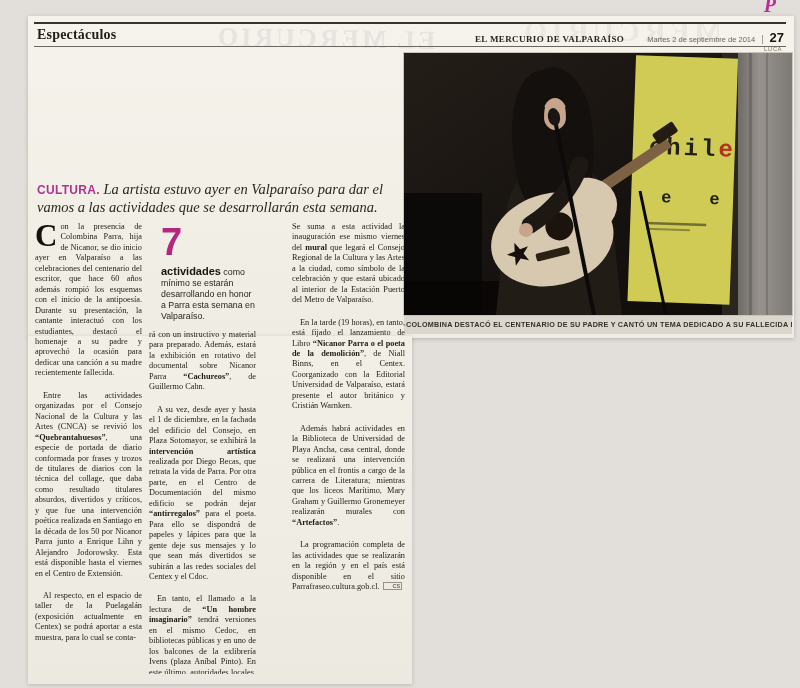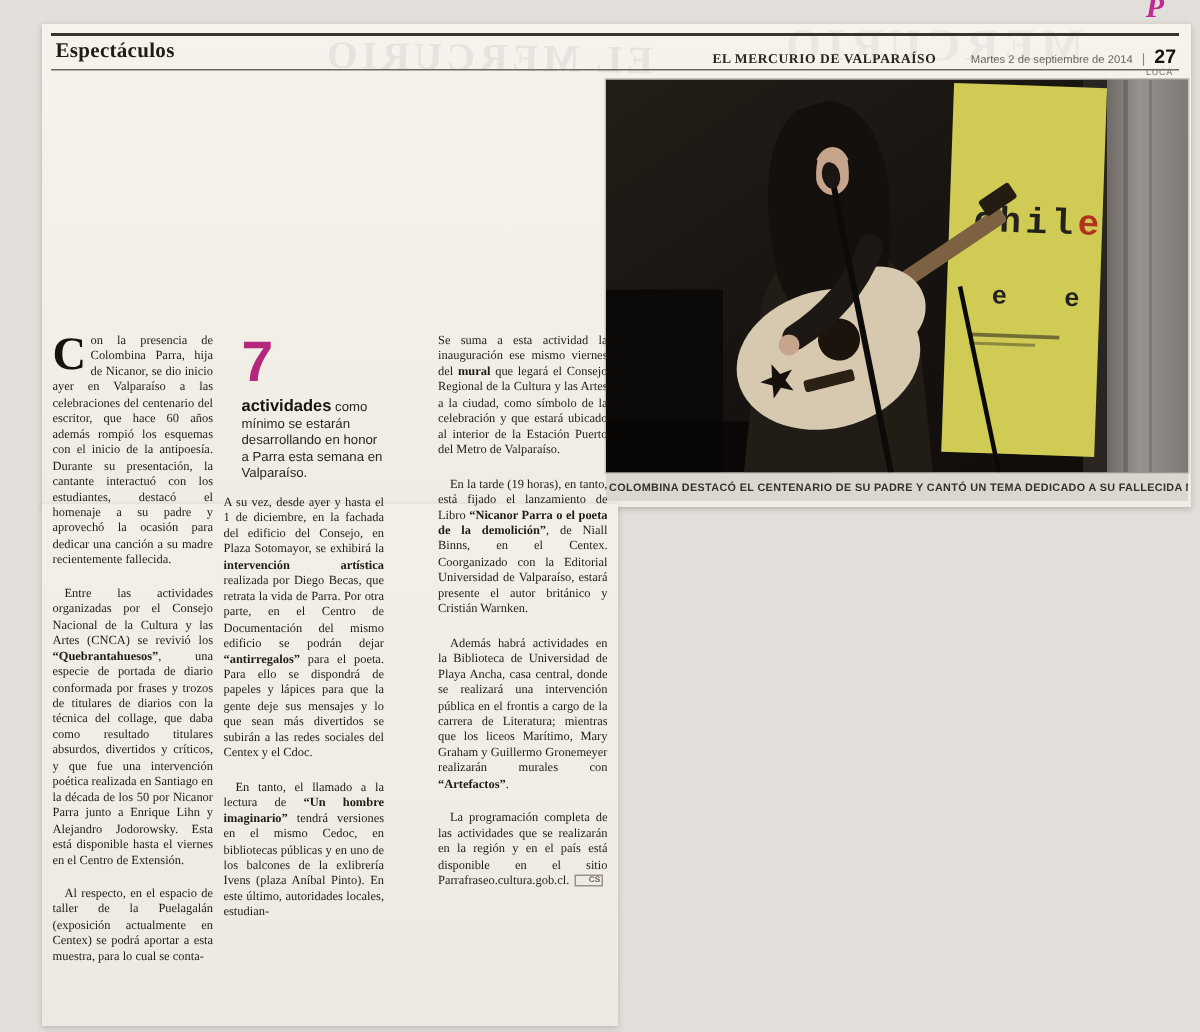--- a/index.html
+++ b/index.html
@@ -82,20 +82,21 @@
   <div class="section-label">Espectáculos</div>
   <div class="mast">
     <span class="name">EL MERCURIO DE VALPARAÍSO</span>
     <span class="date">Martes 2 de septiembre de 2014</span>
     <span class="sep">|</span>
     <span class="pagenum">27</span>
   </div>
   <div class="rule-mid"></div>
   <div class="corner-mark">P</div>
 
+  <div class="deck"><span class="kicker">CULTURA.</span><span> La artista estuvo ayer en Valparaíso para dar el vamos a las actividades que se desarrollarán esta semana.</span></div>
 
   <div class="credit">LUCA</div>
   <div class="photo">
     <svg width="388" height="262" viewBox="0 0 388 262">
       <defs>
         <linearGradient id="bgG" x1="0" y1="0" x2="1" y2="1">
           <stop offset="0" stop-color="#241e18"></stop>
             <stop offset=".5" stop-color="#171310"></stop>
             <stop offset="1" stop-color="#0e0b09"></stop>
         </linearGradient>
@@ -154,20 +155,21 @@
     <div class="col col1">
       <p class="dropcap">Con la presencia de Colombina Parra, hija de Nicanor, se dio inicio ayer en Valparaíso a las celebraciones del centenario del escritor, que hace 60 años además rompió los esquemas con el inicio de la antipoesía. Durante su presentación, la cantante interactuó con los estudiantes, destacó el homenaje a su padre y aprovechó la ocasión para dedicar una canción a su madre recientemente fallecida.</p>
       <p>Entre las actividades organizadas por el Consejo Nacional de la Cultura y las Artes (CNCA) se revivió los <span class="b">“Quebrantahuesos”</span>, una especie de portada de diario conformada por frases y trozos de titulares de diarios con la técnica del collage, que daba como resultado titulares absurdos, divertidos y críticos, y que fue una intervención poética realizada en Santiago en la década de los 50 por Nicanor Parra junto a Enrique Lihn y Alejandro Jodorowsky. Esta está disponible hasta el viernes en el Centro de Extensión.</p>
       <p>Al respecto, en el espacio de taller de la Puelagalán (exposición actualmente en Centex) se podrá aportar a esta muestra, para lo cual se conta-</p>
     </div>
     <div class="col col2">
       <div class="callout">
         <div class="callout-number">7</div>
         <p class="callout-text"><span class="lead">actividades</span><span> como mínimo se estarán desarrollando en honor a Parra esta semana en Valparaíso.</span></p>
       </div>
+      <p>rá con un instructivo y material para preparado. Además, estará la exhibición en rotativo del documental sobre Nicanor Parra <span class="b">“Cachureos”</span>, de Guillermo Cahn.</p>
       <p>A su vez, desde ayer y hasta el 1 de diciembre, en la fachada del edificio del Consejo, en Plaza Sotomayor, se exhibirá la <span class="b">intervención artística</span> realizada por Diego Becas, que retrata la vida de Parra. Por otra parte, en el Centro de Documentación del mismo edificio se podrán dejar <span class="b">“antirregalos”</span> para el poeta. Para ello se dispondrá de papeles y lápices para que la gente deje sus mensajes y lo que sean más divertidos se subirán a las redes sociales del Centex y el Cdoc.</p>
       <p>En tanto, el llamado a la lectura de <span class="b">“Un hombre imaginario”</span> tendrá versiones en el mismo Cedoc, en bibliotecas públicas y en uno de los balcones de la exlibrería Ivens (plaza Aníbal Pinto). En este último, autoridades locales, estudian-</p>
     </div>
     <div class="col col3">
       <p>Se suma a esta actividad la inauguración ese mismo viernes del <span class="b">mural</span> que legará el Consejo Regional de la Cultura y las Artes a la ciudad, como símbolo de la celebración y que estará ubicado al interior de la Estación Puerto del Metro de Valparaíso.</p>
       <p>En la tarde (19 horas), en tanto, está fijado el lanzamiento de Libro <span class="b">“Nicanor Parra o el poeta de la demolición”</span>, de Niall Binns, en el Centex. Coorganizado con la Editorial Universidad de Valparaíso, estará presente el autor británico y Cristián Warnken.</p>
       <p>Además habrá actividades en la Biblioteca de Universidad de Playa Ancha, casa central, donde se realizará una intervención pública en el frontis a cargo de la carrera de Literatura; mientras que los liceos Marítimo, Mary Graham y Guillermo Gronemeyer realizarán murales con <span class="b">“Artefactos”</span>.</p>
       <p>La programación completa de las actividades que se realizarán en la región y en el país está disponible en el sitio Parrafraseo.cultura.gob.cl.<span class="endmark">CS</span></p>
     </div>
   </div>

